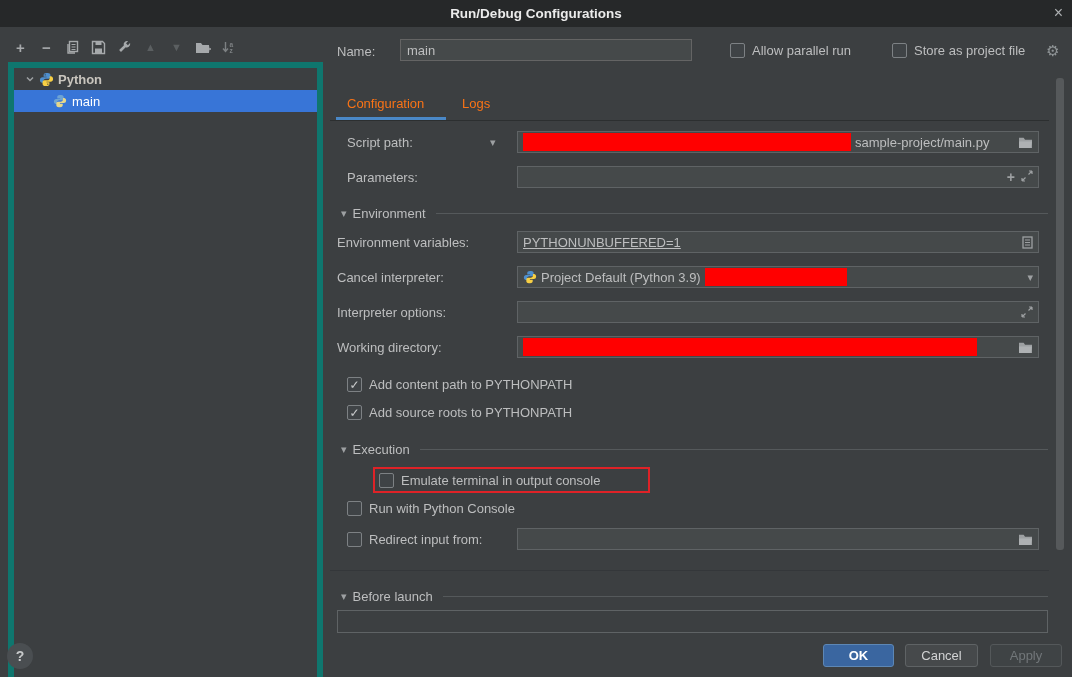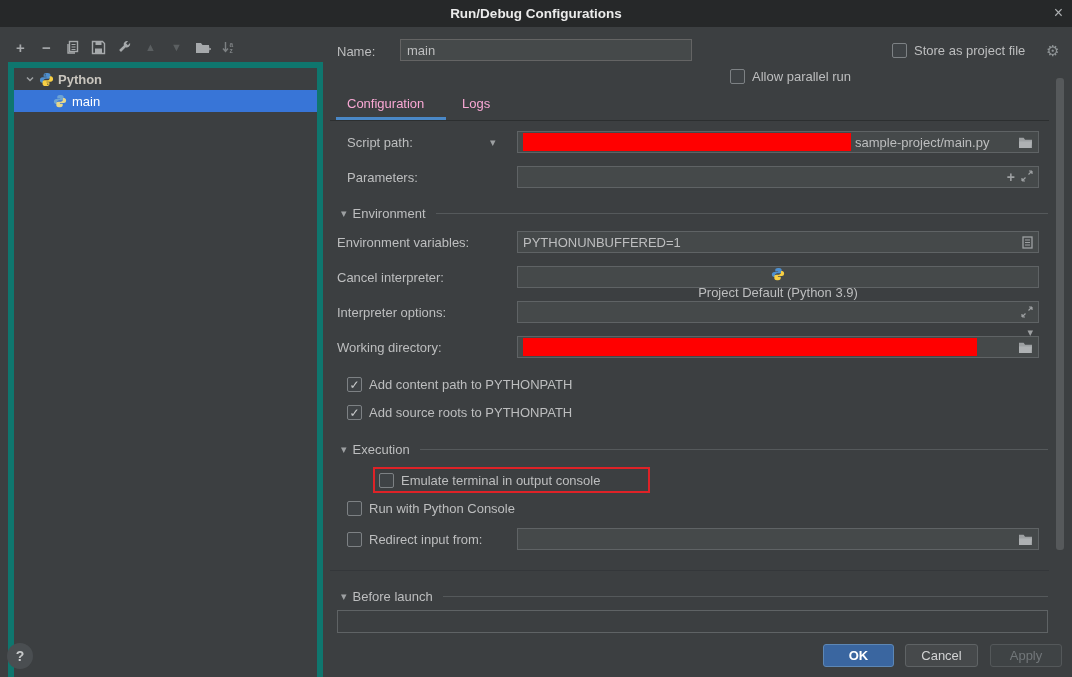--- a/index.html
+++ b/index.html
@@ -32,21 +32,21 @@
   .lbl{position:absolute;white-space:nowrap;}
   .name-input{position:absolute;left:400px;top:39px;width:292px;height:22px;box-sizing:border-box;
     background:#45494a;border:1px solid #646464;color:#bdbebf;font-family:"Liberation Sans",sans-serif;
     font-size:13px;padding:0 6px;outline:none;}
   .cb-group{position:absolute;display:flex;align-items:center;gap:7px;white-space:nowrap;}
   .cb{width:15px;height:15px;box-sizing:border-box;background:#3f4346;border:1px solid #7d8184;
     border-radius:2px;display:flex;align-items:center;justify-content:center;
     font-size:12px;color:#c9cbcc;line-height:1;flex:0 0 auto;}
   .gear{position:absolute;left:1046px;top:42px;color:#8f9496;font-size:15px;}
   
-  .tab{position:absolute;top:96px;color:#f9a8d4;}
+  .tab{position:absolute;top:96px;color:#f97316;}
   .tab-underline{position:absolute;left:336px;top:117px;width:110px;height:3px;background:#4a88c7;}
   .tabs-sep{position:absolute;left:330px;top:120px;width:719px;height:1px;background:#2c2f30;}
   
   .field{position:absolute;left:517px;width:522px;height:22px;box-sizing:border-box;background:#45494a;
     border:1px solid #5f6365;display:flex;align-items:center;padding:0 5px;gap:4px;}
   .field .val{color:#bdbebf;white-space:nowrap;}
   .redact{background:#ff0000;height:18px;flex:0 0 auto;}
   .f-right{margin-left:auto;display:flex;align-items:center;gap:6px;}
   .sec-hdr{position:absolute;left:341px;display:flex;align-items:center;width:707px;}
   .sec-hdr .arrow{color:#9da0a2;font-size:11px;margin-right:6px;}
@@ -141,21 +141,21 @@
             <path fill="#6ea3d4" d="M7.9 1C6.1 1 4.9 1.8 4.9 3.2V5h3.2v.6H3.6C2.2 5.6 1 6.6 1 8.5c0 1.8 1 2.9 2.4 2.9h1.2V9.6c0-1.4 1.2-2.5 2.6-2.5h3c1.2 0 2-.9 2-2V3.2C12.2 1.9 10.9 1 9.4 1z"></path>
             <path fill="#e6d78a" d="M8.1 15c1.8 0 3-.8 3-2.2V11H7.9v-.6h4.5c1.4 0 2.6-1 2.6-2.9 0-1.8-1-2.9-2.4-2.9h-1.2v1.8c0 1.4-1.2 2.5-2.6 2.5h-3c-1.2 0-2 .9-2 2v1.9C3.8 14.1 5.1 15 6.6 15z"></path>
           </svg>
       </span>
       <span class="t-label">main</span>
     </div>
   </div>
 
   <div class="lbl" style="left:337px;top:44px;">Name:</div>
   <input class="name-input" value="main" style="">
-  <div class="cb-group" style="left:730px;top:43px;margin-top:26px;">
+  <div class="cb-group" style="left:730px;top:43px;">
     <span class="cb"></span>
     <span>Allow parallel run</span>
   </div>
   <div class="cb-group" style="left:892px;top:43px;">
     <span class="cb"></span>
     <span>Store as project file</span>
   </div>
   <div class="gear">⚙</div>
 
   <div class="tab" style="left:347px;">Configuration</div>
@@ -188,32 +188,32 @@
     </span>
   </div>
 
   <div class="sec-hdr" style="top:206px;">
     <span class="arrow">▾</span>
     <span>Environment</span>
     <span class="line"></span>
   </div>
 
   <div class="lbl" style="left:337px;top:235px;">Environment variables:</div>
-  <div class="field" style="top:231px;">
+  <div class="field" style="top:231px;text-decoration:underline;">
     <span class="val">PYTHONUNBUFFERED=1</span>
     <span class="f-right">
       <svg width="11" height="13" viewBox="0 0 11 13">
           <rect x="1" y="1" width="9" height="11" fill="none" stroke="#9da0a2" stroke-width="1.3"></rect>
           <path d="M3 4h5M3 6.5h5M3 9h5" stroke="#9da0a2" stroke-width="1.1"></path>
         </svg>
     </span>
   </div>
 
   <div class="lbl" style="left:337px;top:270px;">Cancel interpreter:</div>
-  <div class="field combo" style="top:266px;flex-direction:column;">
+  <div class="field combo" style="top:266px;">
     <span style="display:flex;">
       <svg width="14" height="14" viewBox="0 0 16 16">
           <path fill="#4e8fce" d="M7.9 1C6.1 1 4.9 1.8 4.9 3.2V5h3.2v.6H3.6C2.2 5.6 1 6.6 1 8.5c0 1.8 1 2.9 2.4 2.9h1.2V9.6c0-1.4 1.2-2.5 2.6-2.5h3c1.2 0 2-.9 2-2V3.2C12.2 1.9 10.9 1 9.4 1z"></path>
           <path fill="#f7cf44" d="M8.1 15c1.8 0 3-.8 3-2.2V11H7.9v-.6h4.5c1.4 0 2.6-1 2.6-2.9 0-1.8-1-2.9-2.4-2.9h-1.2v1.8c0 1.4-1.2 2.5-2.6 2.5h-3c-1.2 0-2 .9-2 2v1.9C3.8 14.1 5.1 15 6.6 15z"></path>
         </svg>
     </span>
     <span class="val">Project Default (Python 3.9)</span>
     <span class="redact" style="width:142px;"></span>
     <span class="f-right drop-arrow">▾</span>
   </div>

